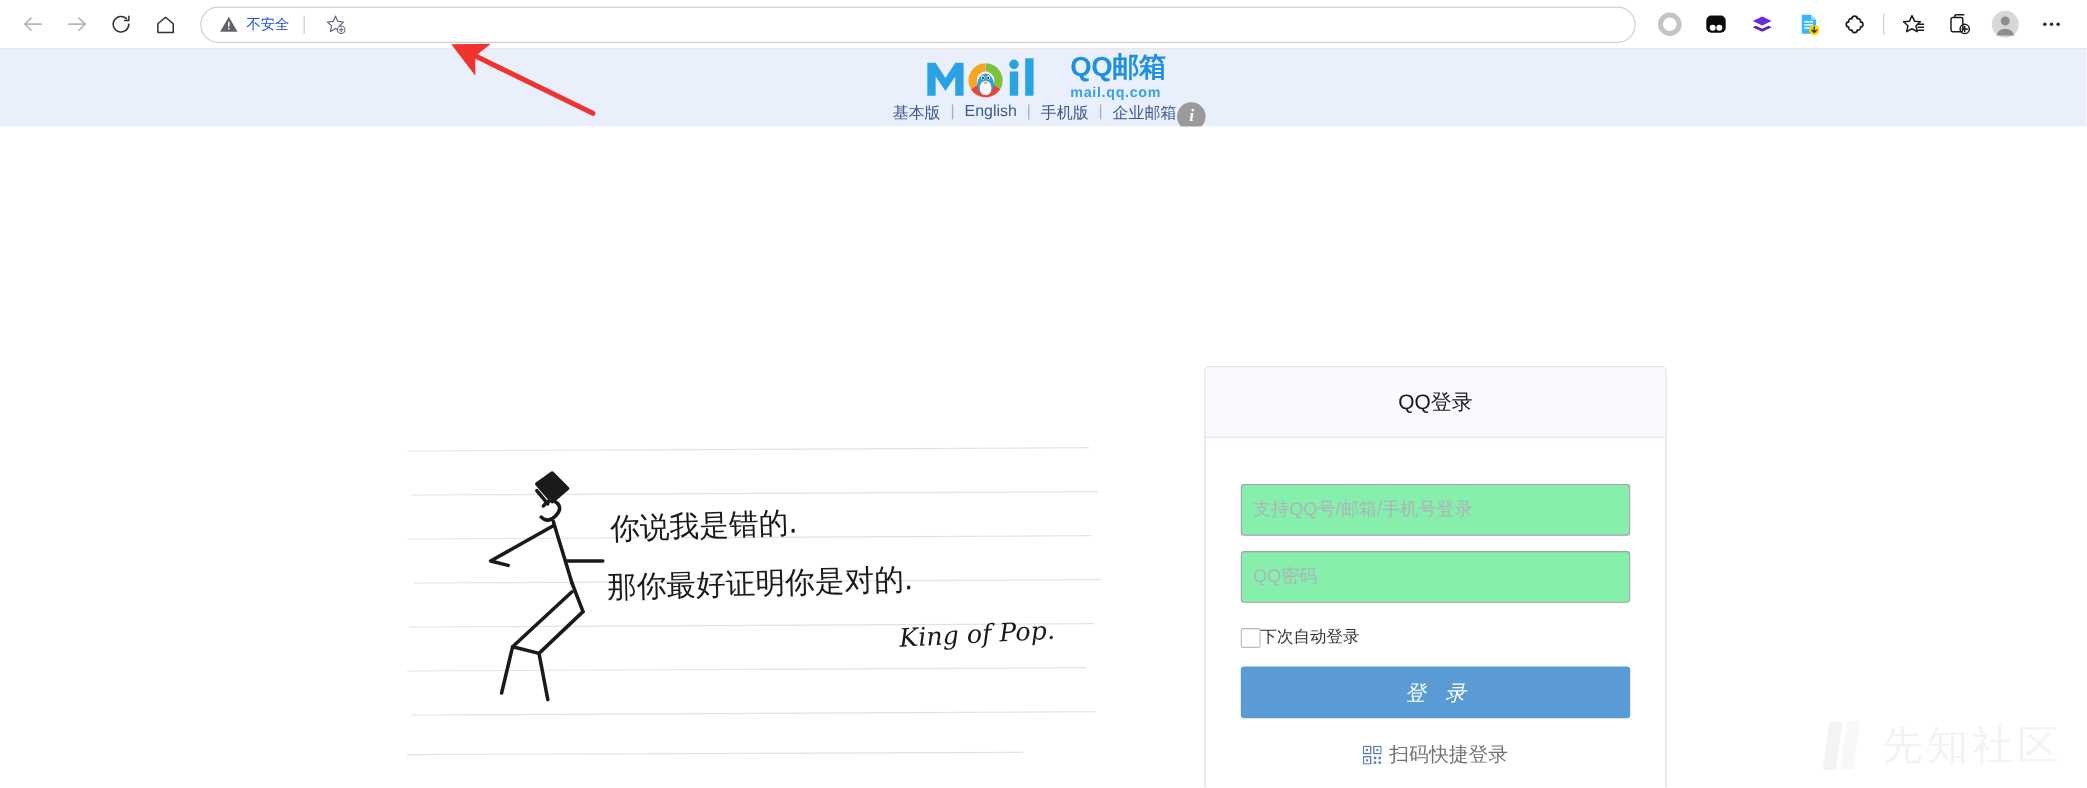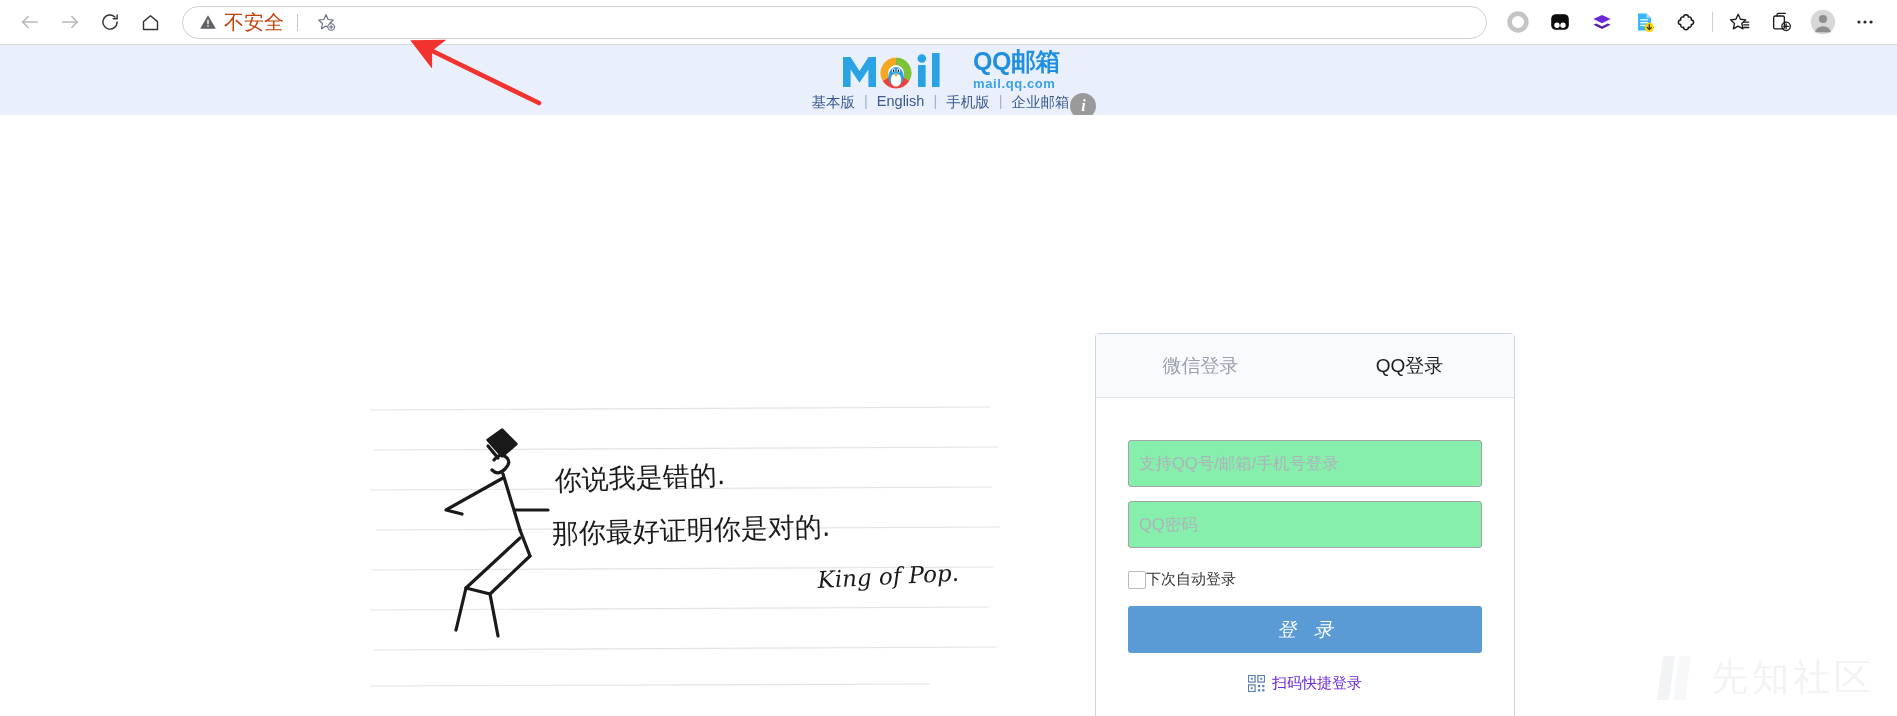--- a/index.html
+++ b/index.html
@@ -47,22 +47,22 @@
     display: flex;
     align-items: center;
     padding: 0 6px 0 16px;
     box-sizing: border-box;
     max-width: 1305px;
   }
   .omnibox-warn {
     display: flex;
     align-items: center;
     gap: 7px;
-    color: #c2410c;
-    font-size: 20px;
+    color: #1d4ed8;
+    font-size: 13px;
     flex: 0 0 auto;
   }
   .omni-sep {
     width: 1px;
     height: 17px;
     background: #c7c7c7;
     margin: 0 12px 0 13px;
     flex: 0 0 auto;
   }
   .url-text {
@@ -290,22 +290,22 @@
   }
   .qr-row {
     margin-top: 21px;
     display: flex;
     align-items: center;
     justify-content: center;
     gap: 7px;
     cursor: pointer;
   }
   .qr-label {
-    font-size: 15px;
-    color: #6d28d9;
+    font-size: 18px;
+    color: #737373;
   }
 
   
   .watermark {
     position: absolute;
     right: 22px;
     bottom: 12px;
     display: flex;
     align-items: center;
     gap: 14px;
@@ -544,21 +544,20 @@
     </g>
 
     <text x="185" y="92" font-family="&quot;DejaVu Sans&quot;, sans-serif" font-size="27" fill="#1a1a1a" transform="rotate(-2 185 92)">你说我是错的.</text>
     <text x="182" y="145" font-family="&quot;DejaVu Sans&quot;, sans-serif" font-size="27" fill="#1a1a1a" transform="rotate(-1.5 182 145)">那你最好证明你是对的.</text>
     <text x="448" y="190" font-family="&quot;DejaVu Serif&quot;, serif" font-size="23" font-style="italic" fill="#1a1a1a" transform="rotate(-3 448 190)">King of Pop.</text>
   </svg>
 
   <div class="login-panel">
 
     <div class="login-tabs">
-      <div class="login-tab inactive">微信登录</div>
       <div class="login-tab active">QQ登录</div>
     </div>
 
     <div class="login-form">
       <input class="field first" type="text" autocomplete="off" placeholder="支持QQ号/邮箱/手机号登录" style="">
       <input class="field" type="password" autocomplete="off" placeholder="QQ密码" style="">
 
       <div class="remember-row">
         <span class="cbox"></span>
         <span class="remember-label">下次自动登录</span>

